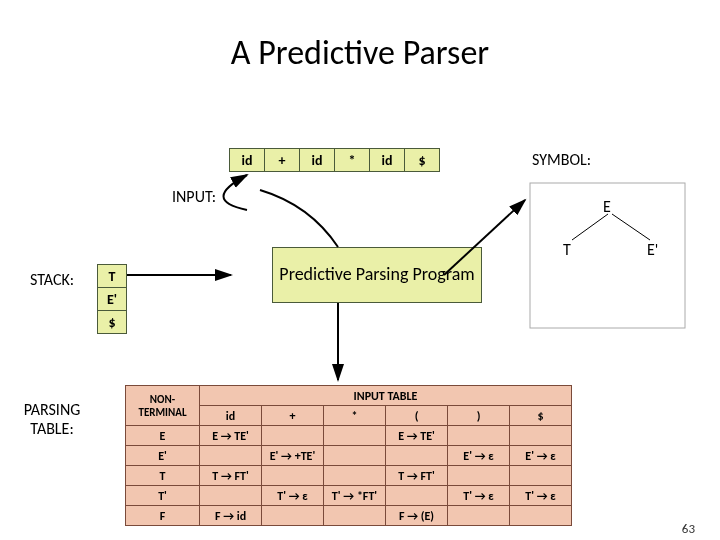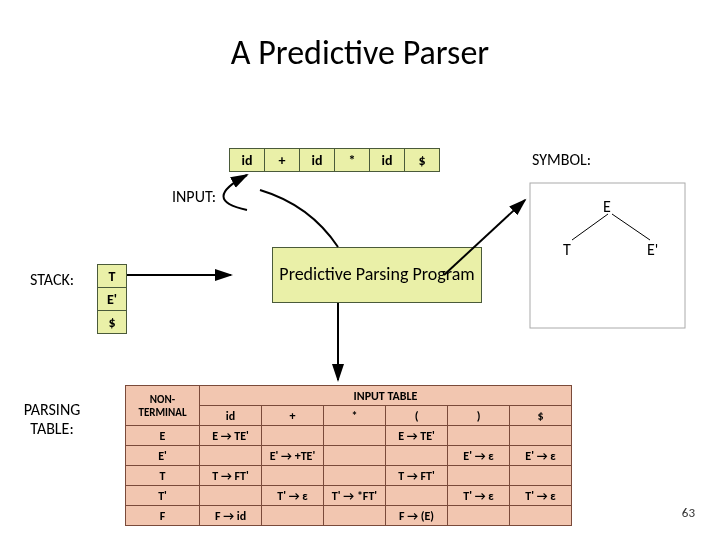--- a/index.html
+++ b/index.html
@@ -16,21 +16,21 @@
   .stack .cell:first-child { margin-top: 0; }
   .ppbox { position: absolute; top: 247px; left: 234px; width: 210px; height: 56px; background: #eaf0a8; border: 1px solid #4a5a3a; display: flex; align-items: center; justify-content: center; text-align: center; font-size: 18px; line-height: 1.1; margin-left: 38px; }
   .tree-E { position: absolute; top: 197px; left: 603px; font-size: 16px; }
   .tree-T { position: absolute; top: 240px; left: 563px; font-size: 16px; }
   .tree-Ep { position: absolute; top: 240px; left: 647px; font-size: 16px; }
   .parsing-table-label { position: absolute; top: 400px; left: 12px; font-size: 16px; text-align: center; width: 80px; }
   .ptable { position: absolute; top: 385px; left: 125px; border-collapse: collapse; font-size: 12px; background: #f2c6b0; }
   .ptable th, .ptable td { border: 1px solid #7a4a3a; padding: 2px 4px; text-align: center; min-width: 62px; height: 20px; font-weight: bold; }
   .ptable th.nt { width: 74px; font-size: 11px; }
   .ptable .hdr { font-weight: bold; }
-  .page-num { position: absolute; bottom: 20px; right: 25px; font-size: 13px; color: #333; }
+  .page-num { position: absolute; bottom: 4px; right: 25px; font-size: 13px; color: #333; }
   svg.arrows { position: absolute; top: 0; left: 0; pointer-events: none; }
 </style>
 </head>
 <body>
 
 <h1 class="title">A Predictive Parser</h1>
 
 <div class="input-label">INPUT:</div>
 <div class="output-label">SYMBOL:</div>
 

